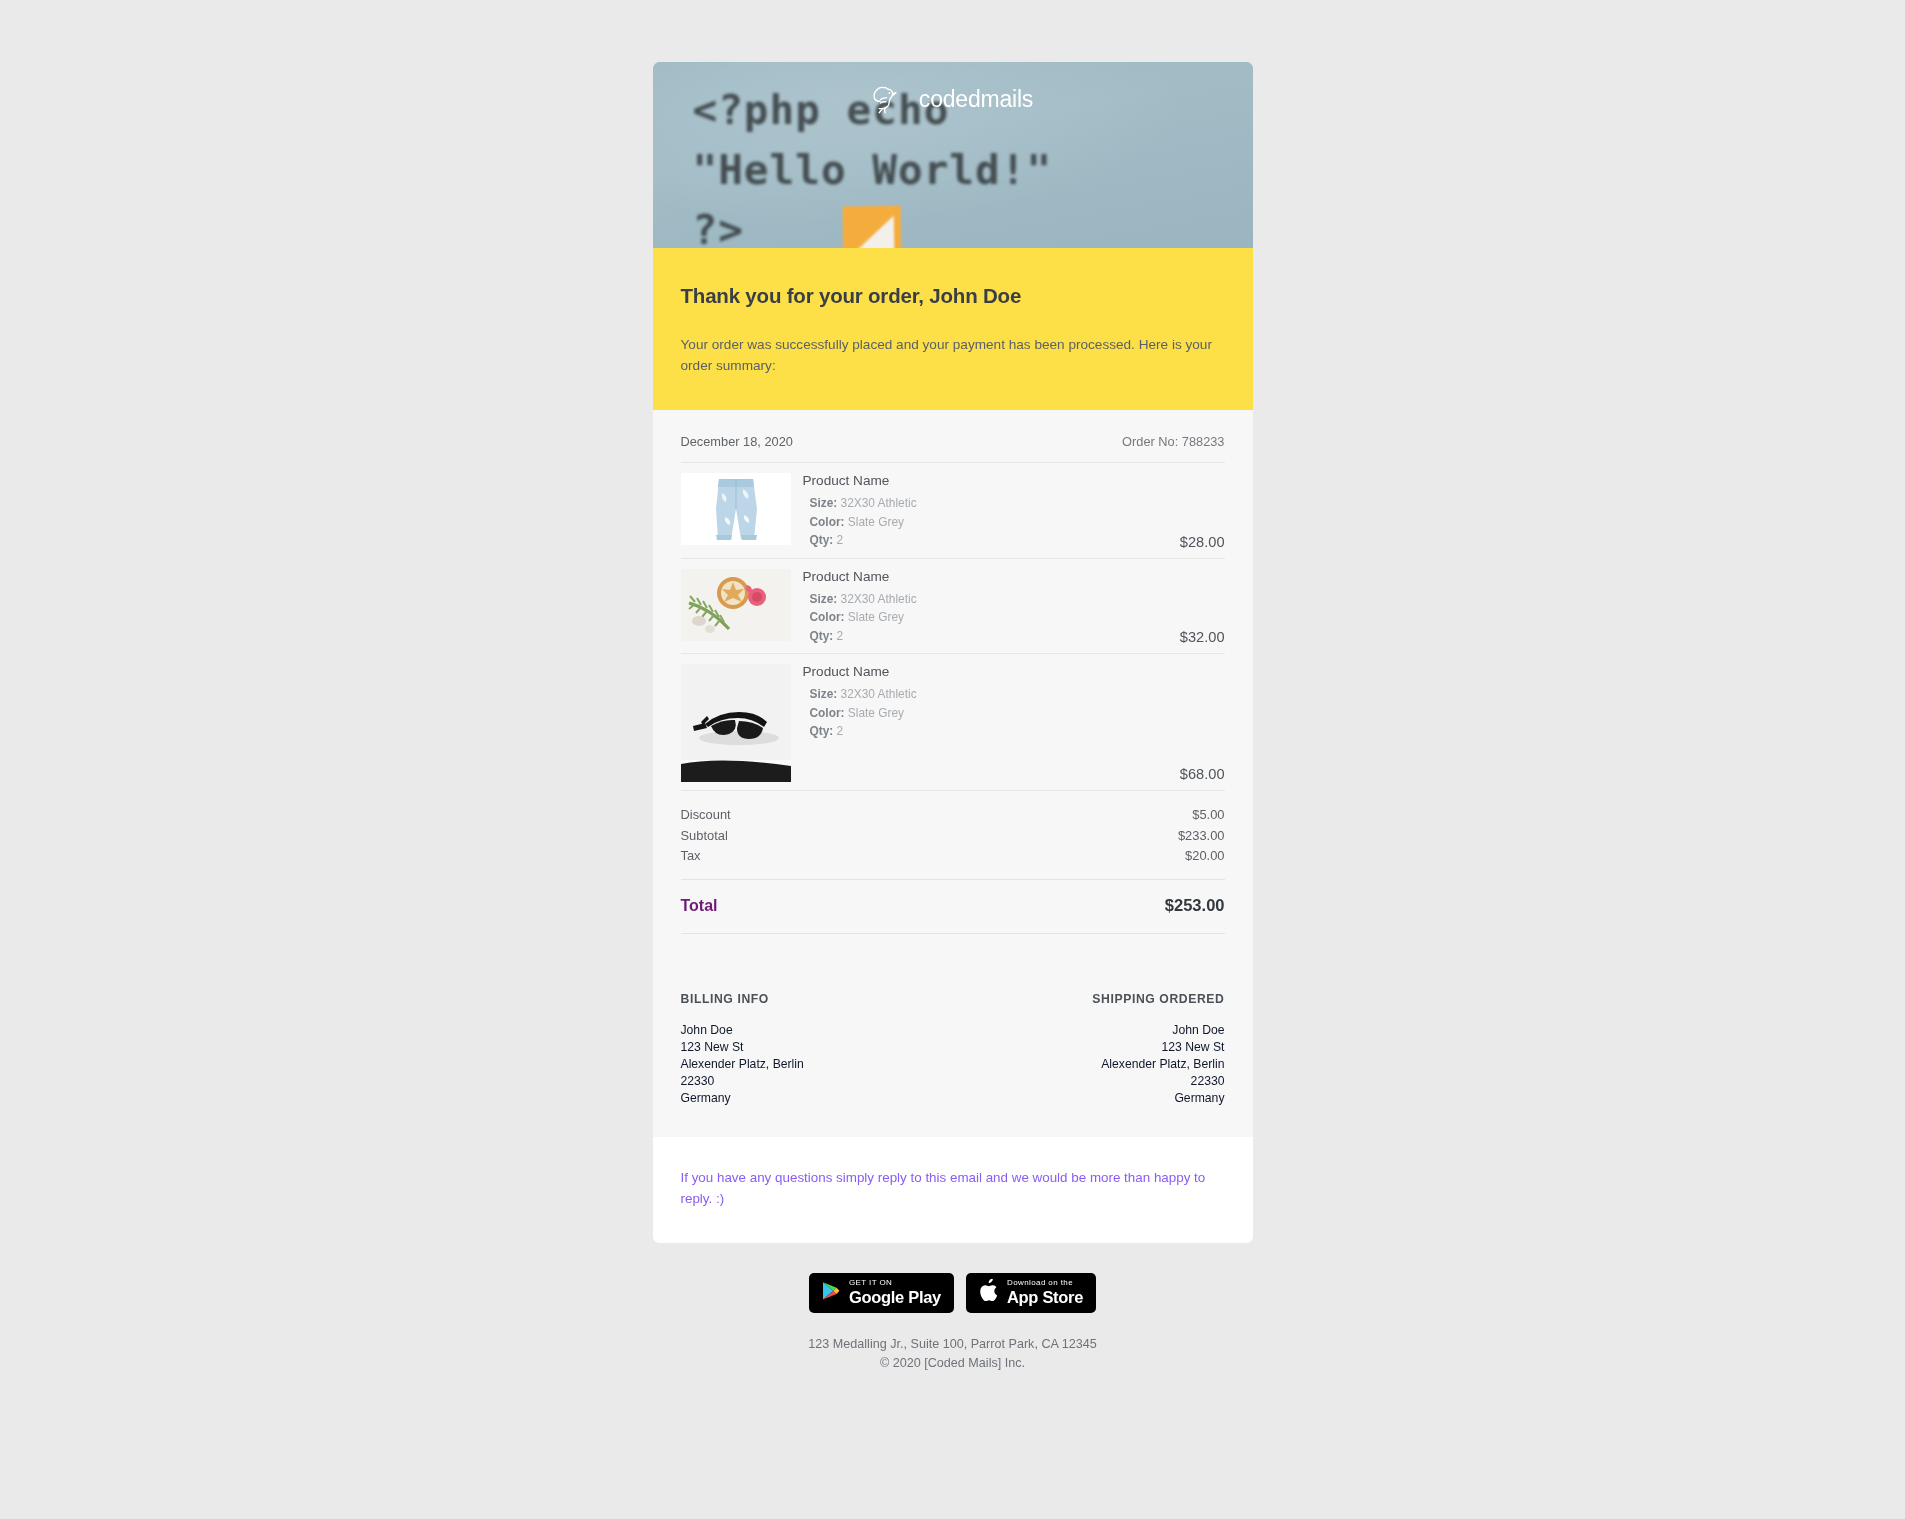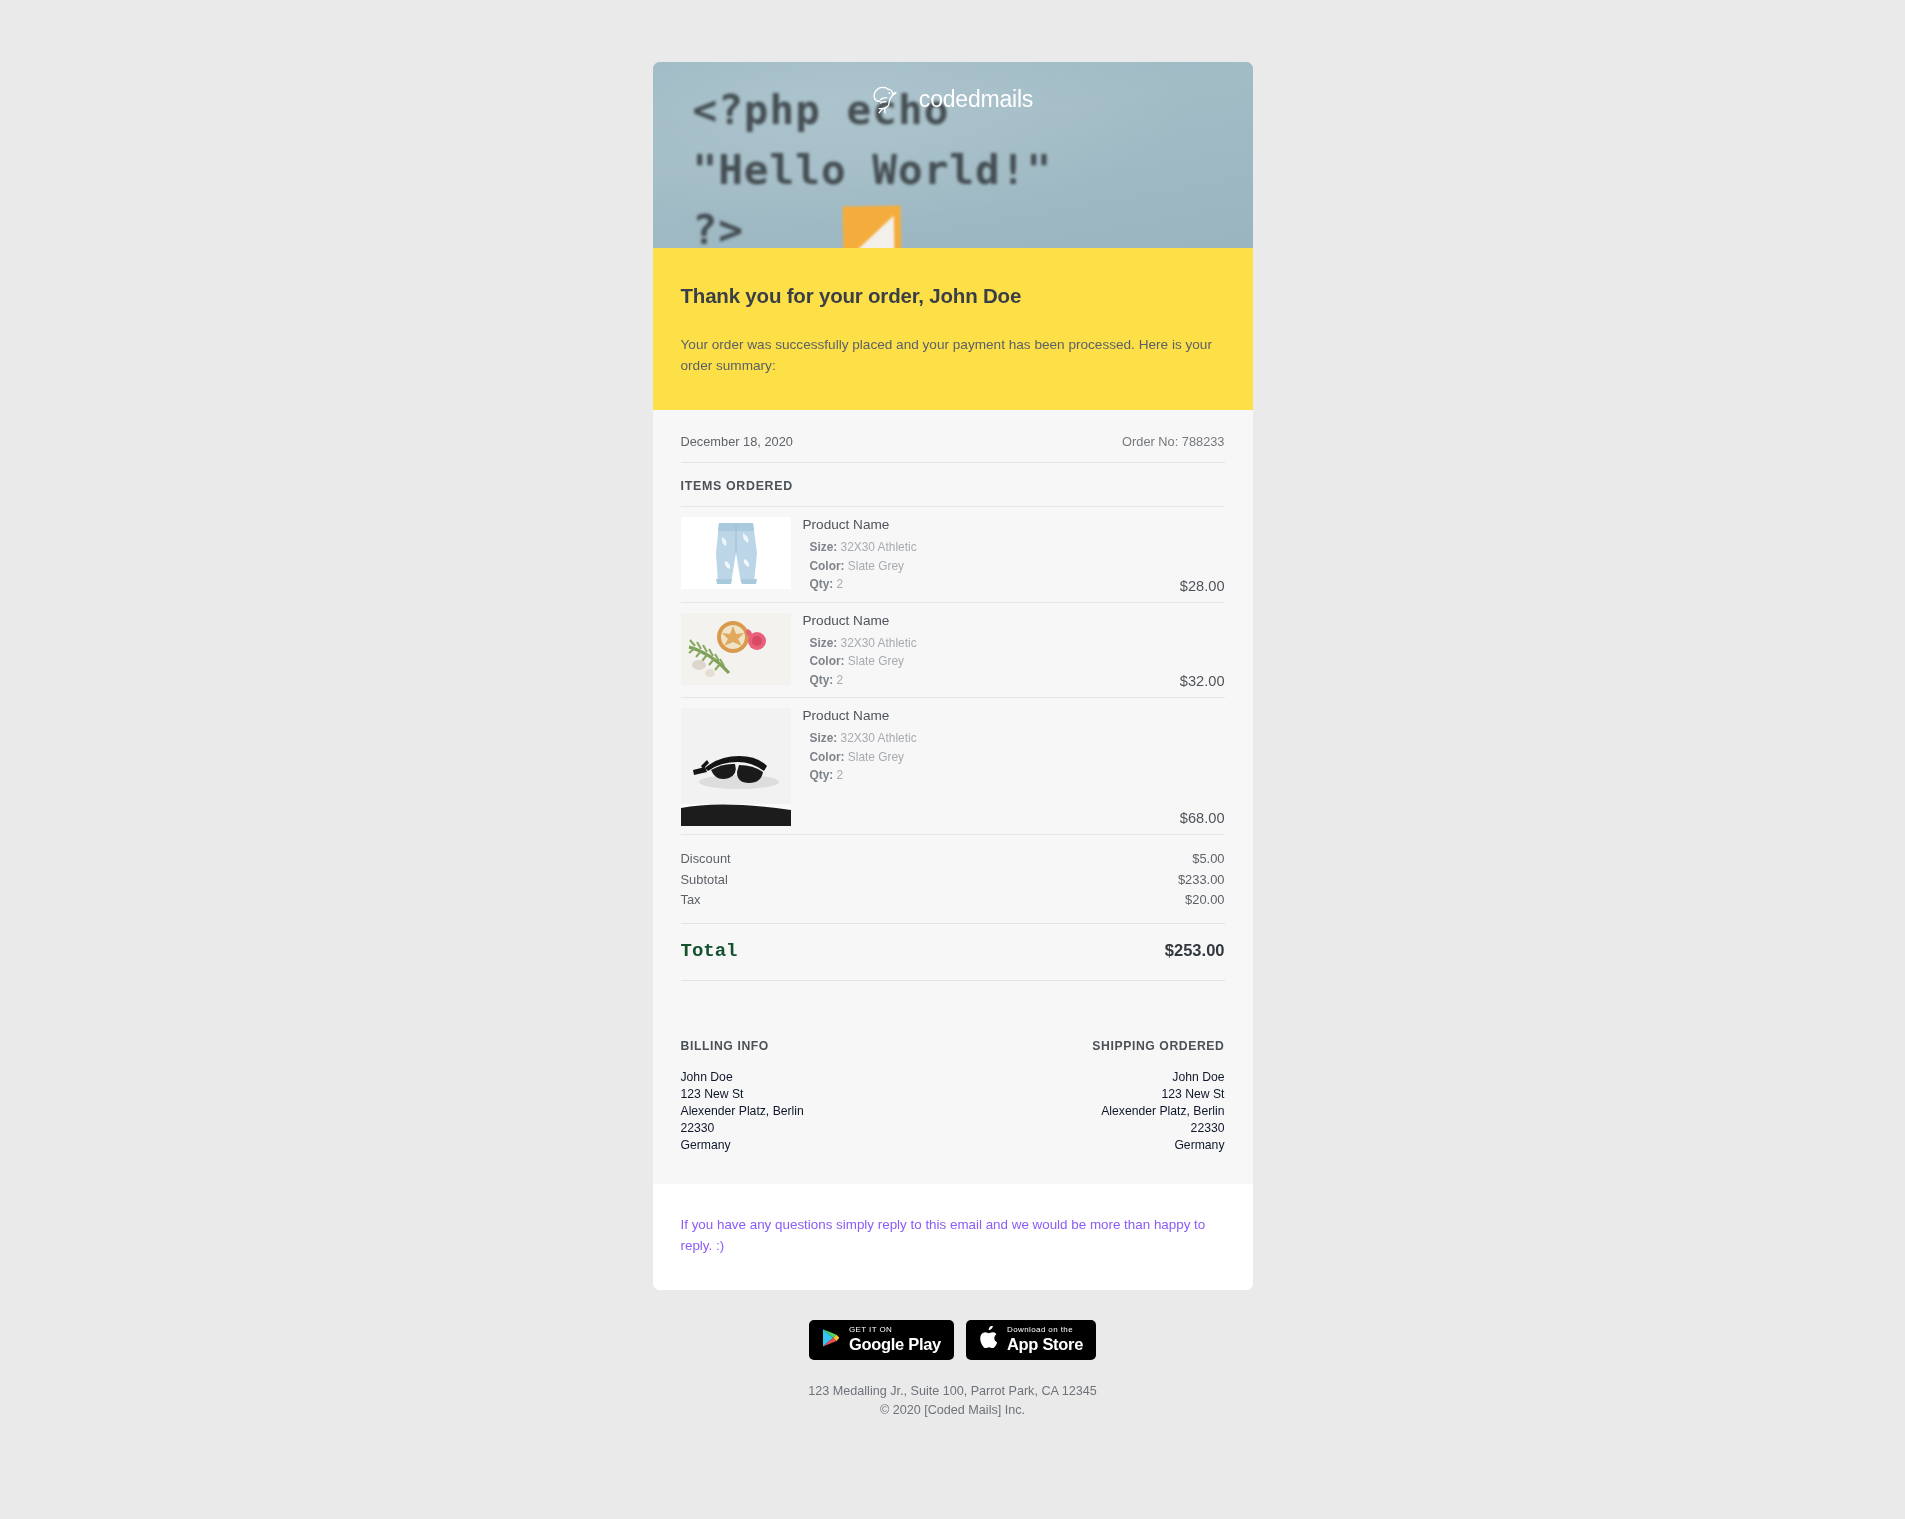--- a/index.html
+++ b/index.html
@@ -208,24 +208,23 @@
   .grand-total {
     display: flex;
     justify-content: space-between;
     align-items: baseline;
     border-top: 1px solid #e3e3e3;
     margin-top: 12px;
     padding-top: 16px;
     padding-bottom: 4px;
   }
   .grand-total .label {
-    font-size: 19px;
-    font-weight: 700;
-    color: #14532d;
-    font-family: Liberation Mono, monospace;
+    font-size: 16px;
+    font-weight: 700;
+    color: #701a75;
   }
   .grand-total .value {
     font-size: 16.5px;
     font-weight: 700;
     color: #33383f;
   }
 
   
   .addresses {
     border-top: 1px solid #e3e3e3;
@@ -341,21 +340,20 @@
       <div class="intro-body">Your order was successfully placed and your payment has been processed. Here is your order summary:</div>
     </div>
 
     <div class="summary">
 
       <div class="meta-row">
         <span>December 18, 2020</span>
         <span class="meta-order">Order No: 788233</span>
       </div>
 
-      <div class="items-head">ITEMS ORDERED</div>
 
       <div class="item">
         <div class="item-thumb h-short">
           <svg class="thumb-svg" viewBox="0 0 110 72" preserveAspectRatio="xMidYMid slice">
             <rect width="110" height="72" fill="#ffffff"></rect>
             <path d="M38 6 h34 l4 30 -3 30 h-13 l-5 -30 -5 30 H37 l-2 -30 z" fill="#bcd6e8"></path>
             <path d="M38 6 h34 l1 8 H37 z" fill="#a8c9de"></path>
             <path d="M41 20 q6 3 4 9 q-5 -2 -4 -9z" fill="#eef5fa"></path>
             <path d="M62 16 q7 4 5 10 q-6 -3 -5 -10z" fill="#eef5fa"></path>
             <path d="M44 44 q6 2 5 8 q-6 -2 -5 -8z" fill="#f3f8fc"></path>

